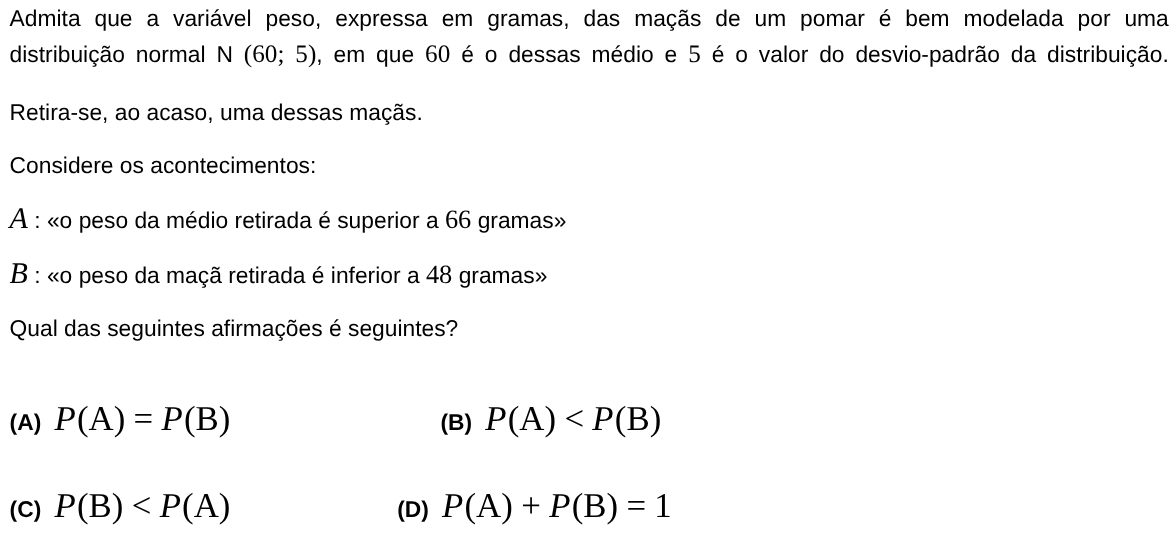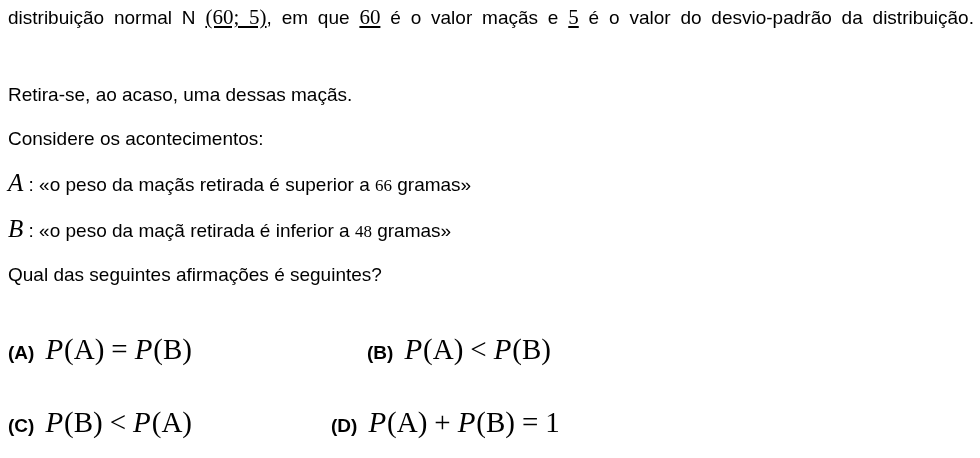--- a/index.html
+++ b/index.html
@@ -24,53 +24,54 @@
     white-space: normal;
   }
 
   
   .sline { font-size: 19px; line-height: 28px; white-space: nowrap; }
   .retira    { top: 81px; text-align: right; }
   .considere { top: 125px; }
   .qual      { top: 261px; }
 
   
-  .m  { font-family: "Liberation Serif", serif; font-size: 21px; line-height: 28px; text-decoration: underline; }
+  .m  { font-family: "Liberation Serif", serif; font-size: 21px; line-height: 28px; }
 
   
   .event { font-size: 19px; line-height: 30px; white-space: nowrap; }
   .event-a { top: 168px; }
   .event-b { top: 214px; }
   .event .sym { font-family: "Liberation Serif", serif; font-style: italic; font-size: 25px; line-height: 30px; }
-  .event .val { font-family: "Liberation Serif", serif; font-size: 17px; line-height: 30px; }
+  .event .val { font-family: "Liberation Serif", serif; font-size: 22px; line-height: 30px; }
 
   
   .opt { position: absolute; white-space: nowrap; line-height: 36px; }
   .opt-a { top: 331px; left: 8px;   }
   .opt-b { top: 331px; left: 331px; margin-left: 36px; }
   .opt-c { top: 404px; left: 8px; text-align: center;   }
   .opt-d { top: 404px; left: 331px; }
   .opt-label { font-weight: bold; font-size: 19px; margin-right: 11px; }
   .formula { font-family: "Liberation Serif", serif; font-size: 29px; }
   .formula .tk-i { font-style: italic; padding-right: 1px; }
   .formula .tk-r { font-style: normal; }
   .formula .tk-o { font-style: normal; margin: 0 0.24em; }
 </style>
 </head>
 <body>
 
 <div class="blk intro">
-  <div class="jline"><span>distribuição normal N </span><span class="m">(60; 5)</span><span>, em que </span><span class="m">60</span><span> é o valor maçãs e </span><span class="m">5</span><span> é o valor do desvio-padrão da distribuição.</span></div>
+  <div class="jline">Admita que a variável peso, expressa em gramas, das maçãs de um pomar é bem modelada por uma</div>
+  <div class="jline"><span>distribuição normal N </span><span class="m">(60; 5)</span><span>, em que </span><span class="m">60</span><span> é o dessas médio e </span><span class="m">5</span><span> é o valor do desvio-padrão da distribuição.</span></div>
 </div>
 
 <div class="blk sline retira">Retira-se, ao acaso, uma dessas maçãs.</div>
 
 <div class="blk sline considere">Considere os acontecimentos:</div>
 
-<div class="blk event event-a"><span class="sym">A</span><span> : «o peso da maçãs retirada é superior a </span><span class="val">66</span><span> gramas»</span></div>
+<div class="blk event event-a"><span class="sym">A</span><span> : «o peso da médio retirada é superior a </span><span class="val">66</span><span> gramas»</span></div>
 
 <div class="blk event event-b"><span class="sym">B</span><span> : «o peso da maçã retirada é inferior a </span><span class="val">48</span><span> gramas»</span></div>
 
 <div class="blk sline qual">Qual das seguintes afirmações é seguintes?</div>
 
 <div class="opt opt-a"><span class="opt-label">(A)</span><span class="formula"><span class="tk-i">P</span><span class="tk-r">(A)</span><span class="tk-o">=</span><span class="tk-i">P</span><span class="tk-r">(B)</span></span></div>
 
 <div class="opt opt-b"><span class="opt-label">(B)</span><span class="formula"><span class="tk-i">P</span><span class="tk-r">(A)</span><span class="tk-o">&lt;</span><span class="tk-i">P</span><span class="tk-r">(B)</span></span></div>
 
 <div class="opt opt-c"><span class="opt-label">(C)</span><span class="formula"><span class="tk-i">P</span><span class="tk-r">(B)</span><span class="tk-o">&lt;</span><span class="tk-i">P</span><span class="tk-r">(A)</span></span></div>

